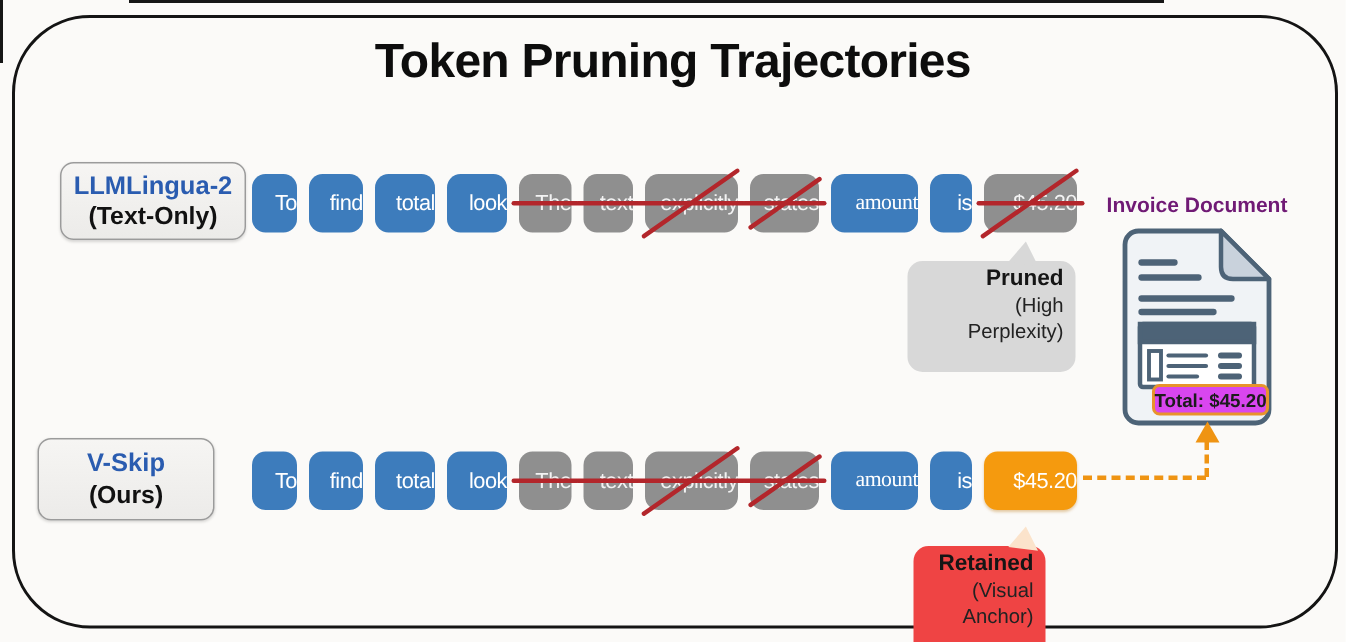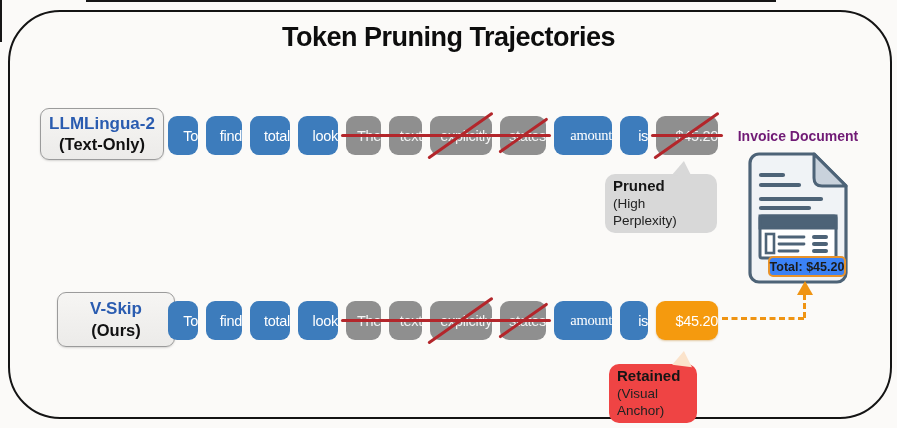--- a/index.html
+++ b/index.html
@@ -13,34 +13,34 @@
   .frame{
     position:absolute;left:8px;top:10px;width:880px;height:405px;
     border:2px solid #141414;border-radius:52px;background:transparent;
   }
   
   .edge-top{position:absolute;left:86px;top:0;width:690px;height:2px;background:#161616;}
   .edge-left{position:absolute;left:0;top:0;width:2px;height:42px;background:#161616;}
 
   .title{
     position:absolute;left:0;right:0;top:22px;margin:0;text-align:center;
-    font-size:27px;font-weight:700;letter-spacing:-0.5px;color:#0d0d0d;
+    font-size:32px;font-weight:700;letter-spacing:-0.5px;color:#0d0d0d;
   }
 
   
   .method-label{
     position:absolute;box-sizing:border-box;
     background:linear-gradient(#f6f5f3,#ecebe9);
     border:1.5px solid #9b9b9b;border-radius:9px;
     display:flex;flex-direction:column;align-items:center;justify-content:center;
     box-shadow:0 1px 2px rgba(0,0,0,0.15);
     line-height:1.22;
   }
   .label-row1{left:40px;top:108px;width:124px;height:52px;}
-  .label-row2{left:57px;top:292px;width:118px;height:55px;}
+  .label-row2{left:25px;top:292px;width:118px;height:55px;}
   .ml-line1{font-weight:700;font-size:17px;color:#2a5cb0;}
   .ml-line2{font-weight:700;font-size:16.5px;color:#111;}
 
   
   .tokens{position:absolute;left:168px;display:flex;gap:8px;}
   .tokens-row1{top:116px;}
   .tokens-row2{top:301px;}
   .tok{
     height:39px;border-radius:9px;flex:0 0 auto;box-sizing:border-box;
     display:flex;align-items:center;justify-content:flex-end;
@@ -65,21 +65,21 @@
     background:#b3262b;border-radius:2px;z-index:2;
   }
   .strike-d{
     position:absolute;left:-14%;top:50%;margin-top:-1.8px;width:128%;height:3.4px;
     background:#b3262b;border-radius:2px;transform:rotate(-35deg);z-index:2;
   }
 
   
   .callout{
     position:absolute;box-sizing:border-box;border-radius:10px;
-    text-align:left;padding:3px 8px 3px 8px;line-height:1.25;
+    text-align:right;padding:3px 8px 18px 8px;line-height:1.25;
   }
   .callout .c1{font-weight:700;font-size:15px;color:#151515;}
   .callout .c2{font-size:13.5px;color:#222;}
   .callout-pruned{left:605px;top:174px;width:112px;background:#d8d8d8;}
   .callout-retained{left:609px;top:364px;width:88px;background:#ef4444;}
   .tail{
     position:absolute;top:-13px;width:0;height:0;
     border-left:10px solid transparent;border-right:10px solid transparent;
     transform:rotate(7deg);
   }
@@ -88,21 +88,21 @@
 
   
   .invoice-title{
     position:absolute;left:722px;top:128px;width:152px;text-align:center;
     font-weight:700;font-size:14px;color:#701a75;
   }
   .invoice-doc{position:absolute;left:747px;top:151px;width:102px;height:134px;}
   .invoice-doc svg{display:block;}
   .total-badge{
     position:absolute;left:21px;top:105px;width:78px;height:21px;box-sizing:border-box;
-    background:#3b82f6;border:2px solid #e8932c;border-radius:5px;
+    background:#d946ef;border:2px solid #e8932c;border-radius:5px;
     display:flex;align-items:center;justify-content:center;
     font-weight:700;font-size:12.5px;color:#1c1c1c;white-space:nowrap;
   }
 
   
   .dash-h{position:absolute;left:722px;top:317px;width:82px;height:0;border-top:3px dashed #ef9413;}
   .dash-v{position:absolute;left:803px;top:294px;height:24px;width:0;border-left:3px dashed #ef9413;}
   .arrowhead{
     position:absolute;left:797px;top:281px;width:0;height:0;
     border-left:8px solid transparent;border-right:8px solid transparent;

